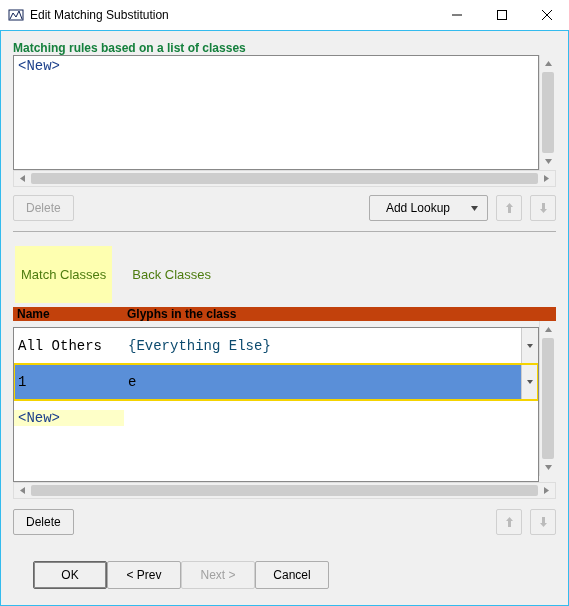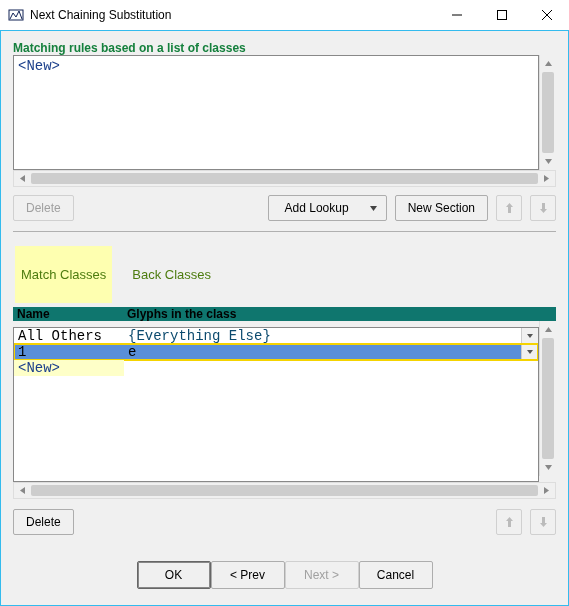--- a/index.html
+++ b/index.html
@@ -152,32 +152,32 @@
     background: #fff;
     height: 155px;
     position: relative;
     overflow:hidden;
     margin-top: 6px;
   }
   .class-header {
     display:flex;
     font-weight: bold;
     font-size: 12px;
-    background: #0f766e;
+    background: #c2410c;
     border-bottom: 0;
   }
   .col-name { width: 110px; padding: 0 4px; }
   .col-glyphs { flex:1; padding: 0 4px; display:flex; align-items:center;}
   .class-body {
     font-family: "Courier New", monospace;
     font-size: 14px;
   }
   .class-row {
     display:flex;
-    height: 16px;
+    height: 36px;
     align-items:center;
     position:relative;
   }
   .class-row .col-name { border-right: 0; }
   .class-row .dropdown-arrow {
     width: 17px;
     text-align:center;
     color:#555;
     font-size:10px;
     align-self:stretch;
@@ -195,21 +195,21 @@
   .row-sel .col-name, .row-sel .col-glyphs span { color:#000; }
   .row-new .col-name { color:#1b3f8b; background:#feffc8; }
   .class-scroll-v {
     position:absolute; right:0; top:0; width:17px; height:100%;
     background:#f0f0f0; border-left:1px solid #ddd;
     display:flex; flex-direction:column;
   }
   .class-scroll-v .scroll-thumb-v {flex:1; margin:0 2px;}
   .footer-btns {
     display:flex;
-    justify-content: center;
+    justify-content: flex-start;
     margin-top: 26px;
     padding: 0 20px;
   }
   .footer-btns .btn {
     min-width: 74px;
     padding: 6px 14px;
     text-align:center;
   }
   .btn.default {
     border: 1px solid #666;
@@ -219,21 +219,21 @@
 </head>
 <body>
 
 <div class="titlebar">
   <span class="app-icon">
     <svg width="16" height="16" viewBox="0 0 16 16">
         <rect x="1" y="3" width="14" height="10" fill="none" stroke="#125" stroke-width="1"></rect>
         <path d="M2 12 L5 6 L8 10 L11 4 L14 12" fill="none" stroke="#125" stroke-width="1"></path>
       </svg>
   </span>
-  <span class="title">Next Chaining Substitution</span>
+  <span class="title">Edit Matching Substitution</span>
   <div class="win-controls">
     <div class="win-btn">
       <svg width="10" height="10">
           <line x1="0" y1="5" x2="10" y2="5" stroke-width="1"></line>
         </svg>
     </div>
     <div class="win-btn">
       <svg width="10" height="10">
           <rect x="0.5" y="0.5" width="9" height="9" fill="none" stroke-width="1"></rect>
         </svg>
@@ -285,21 +285,20 @@
 
   <div class="row-controls">
     <button class="btn disabled">Delete</button>
     <div style="flex:1"></div>
     <button class="btn btn-dropdown">
       <span>Add Lookup</span>
       <svg width="9" height="9">
           <path d="M1 2 L4.5 7 L8 2 Z" fill="#444"></path>
         </svg>
     </button>
-    <button class="btn">New Section</button>
     <button class="btn btn-square disabled">
       <svg width="9" height="12">
           <path d="M4.5 1 L8 5 L6 5 L6 11 L3 11 L3 5 L1 5 Z" fill="#bbb"></path>
         </svg>
     </button>
     <button class="btn btn-square disabled">
       <svg width="9" height="12">
           <path d="M4.5 11 L8 7 L6 7 L6 1 L3 1 L3 7 L1 7 Z" fill="#bbb"></path>
         </svg>
     </button>

